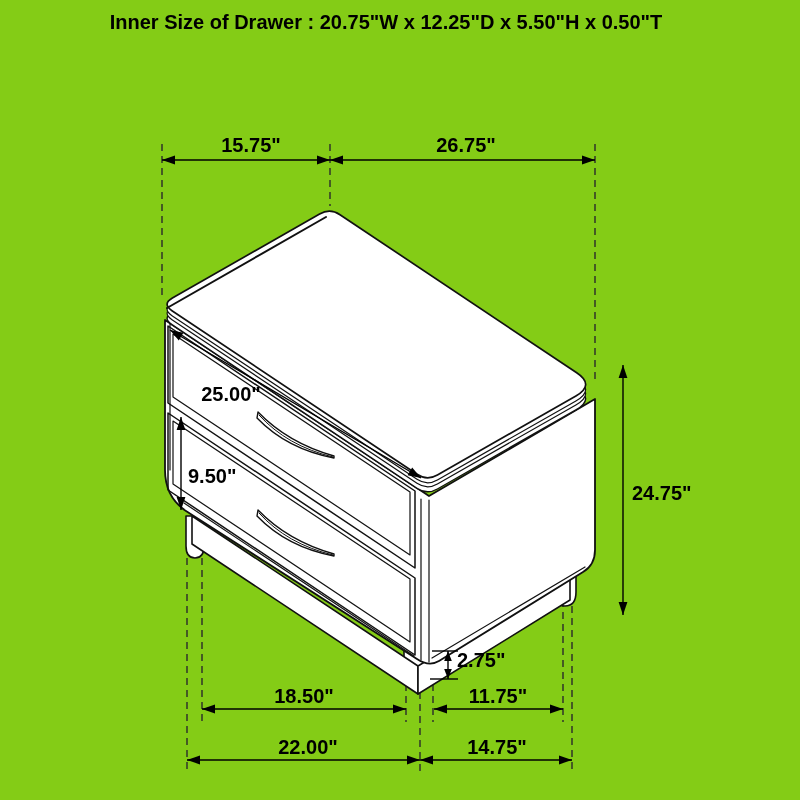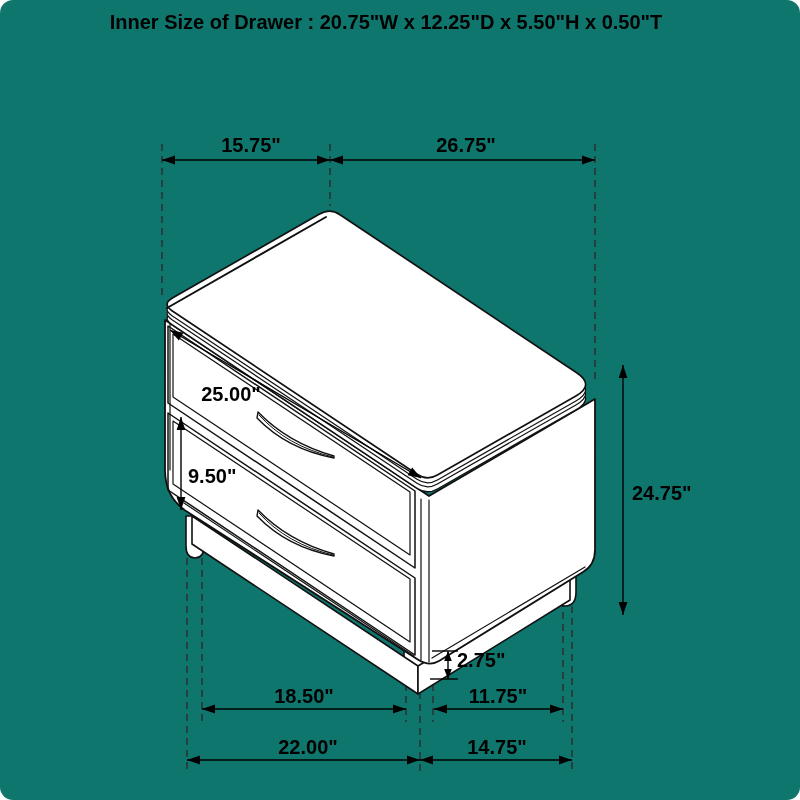--- a/index.html
+++ b/index.html
@@ -1,17 +1,17 @@
 <!DOCTYPE html>
 <html><head>
 <meta charset="utf-8">
 <style>
   html,body{margin:0;padding:0;background:#ffffff;}
-  #stage{position:relative;width:800px;height:800px;background:#0f766e;overflow:hidden;
-         font-family:"Liberation Sans",sans-serif;border-radius:13px;}
+  #stage{position:relative;width:800px;height:800px;background:#84cc16;overflow:hidden;
+         font-family:"Liberation Sans",sans-serif;}
   svg{position:absolute;left:0;top:0;}
   .dimtext{font-family:"Liberation Sans",sans-serif;font-weight:bold;font-size:20px;fill:#000;}
   .titletext{font-family:"Liberation Sans",sans-serif;font-weight:bold;font-size:20px;fill:#000;}
   .dline{stroke:#000;stroke-width:1.4;fill:none;}
   .xline{stroke:#2b2b2b;stroke-width:1.4;fill:none;stroke-dasharray:7 5;}
   .arrow{fill:#000;stroke:none;}
   .body-stroke{stroke:#111;fill:#fff;}
   .detail{stroke:#111;fill:none;}
 </style>
 </head>

